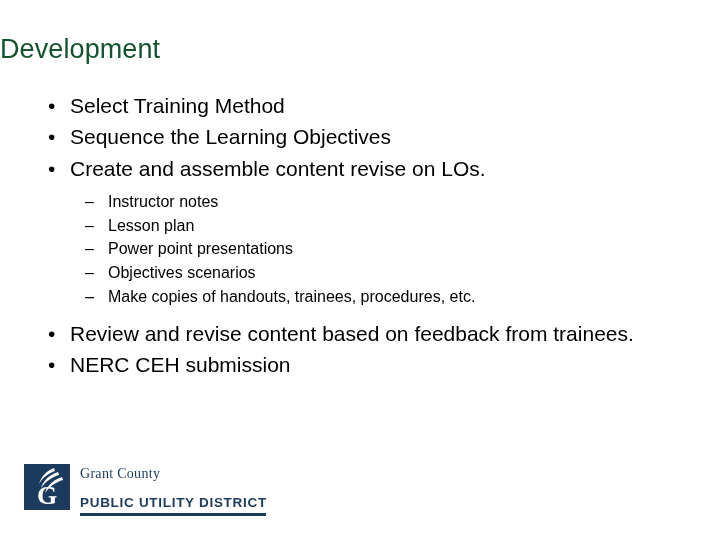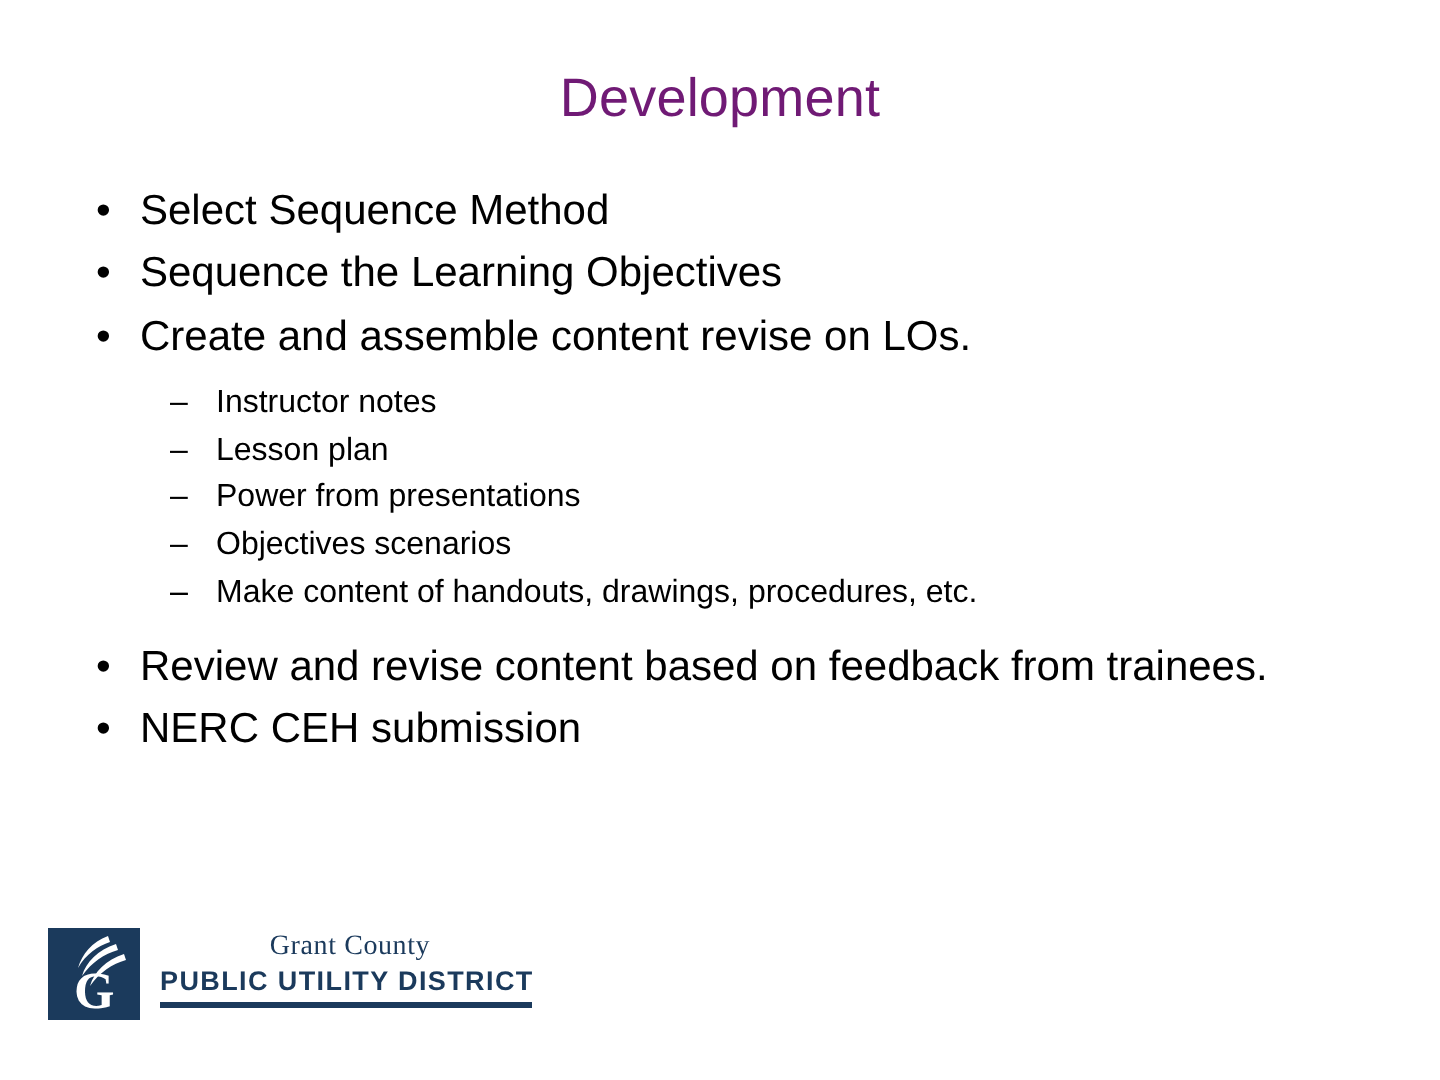--- a/index.html
+++ b/index.html
@@ -18,23 +18,23 @@
     width: 720px;
     height: 540px;
     background: #ffffff;
     box-sizing: border-box;
   }
   .slide-title {
     position: absolute;
     top: 34px;
     left: 0;
     width: 720px;
-    text-align: center;
+    text-align: left;
     font-size: 27px;
-    color: #701a75;
+    color: #14532d;
     font-family: "Liberation Sans", sans-serif;
     letter-spacing: 0.1px;
   }
   .body-area {
     position: absolute;
     top: 90px;
     left: 34px;
     width: 650px;
   }
   ul.level1 {
@@ -94,28 +94,27 @@
     position: absolute;
     left: 56px;
     top: 2px;
     width: 190px;
   }
   .logo-line1 {
     font-size: 14px;
     color: #1b3a5c;
     letter-spacing: 0.3px;
     font-family: "Liberation Serif", serif;
-    text-align: center;
   }
   .logo-line2 {
     font-size: 13.5px;
     color: #1b3a5c;
     font-weight: bold;
     letter-spacing: 0.7px;
-    margin-top: 1px;
+    margin-top: 13px;
     font-family: "Liberation Sans", sans-serif;
   }
   .logo-rule {
     margin-top: 3px;
     width: 186px;
     height: 3px;
     background: #1b3a5c;
   }
 </style>
 </head>
@@ -123,21 +122,21 @@
 
 <div class="slide">
 
   <div class="slide-title">Development</div>
 
   <div class="body-area">
     <ul class="level1">
 
       <li class="l1">
         <span class="bullet">•</span>
-        <span>Select Sequence Method</span>
+        <span>Select Training Method</span>
       </li>
 
       <li class="l1">
         <span class="bullet">•</span>
         <span>Sequence the Learning Objectives</span>
       </li>
 
       <li class="l1">
         <span class="bullet">•</span>
         <span>Create and assemble content revise on LOs.</span>
@@ -145,32 +144,32 @@
           <li class="l2">
             <span class="dash">–</span>
             <span>Instructor notes</span>
           </li>
           <li class="l2">
             <span class="dash">–</span>
             <span>Lesson plan</span>
           </li>
           <li class="l2">
             <span class="dash">–</span>
-            <span>Power from presentations</span>
+            <span>Power point presentations</span>
           </li>
           <li class="l2">
             <span class="dash">–</span>
             <span>Objectives scenarios</span>
           </li>
           <li class="l2">
             <span class="dash">–</span>
           </li>
           <li class="l2">
             <span class="dash">–</span>
-            <span>Make content of handouts, drawings, procedures, etc.</span>
+            <span>Make copies of handouts, trainees, procedures, etc.</span>
           </li>
         </ul>
       </li>
 
       <li class="l1">
         <span class="bullet">•</span>
         <span>Review and revise content based on feedback from trainees.</span>
       </li>
 
       <li class="l1">

